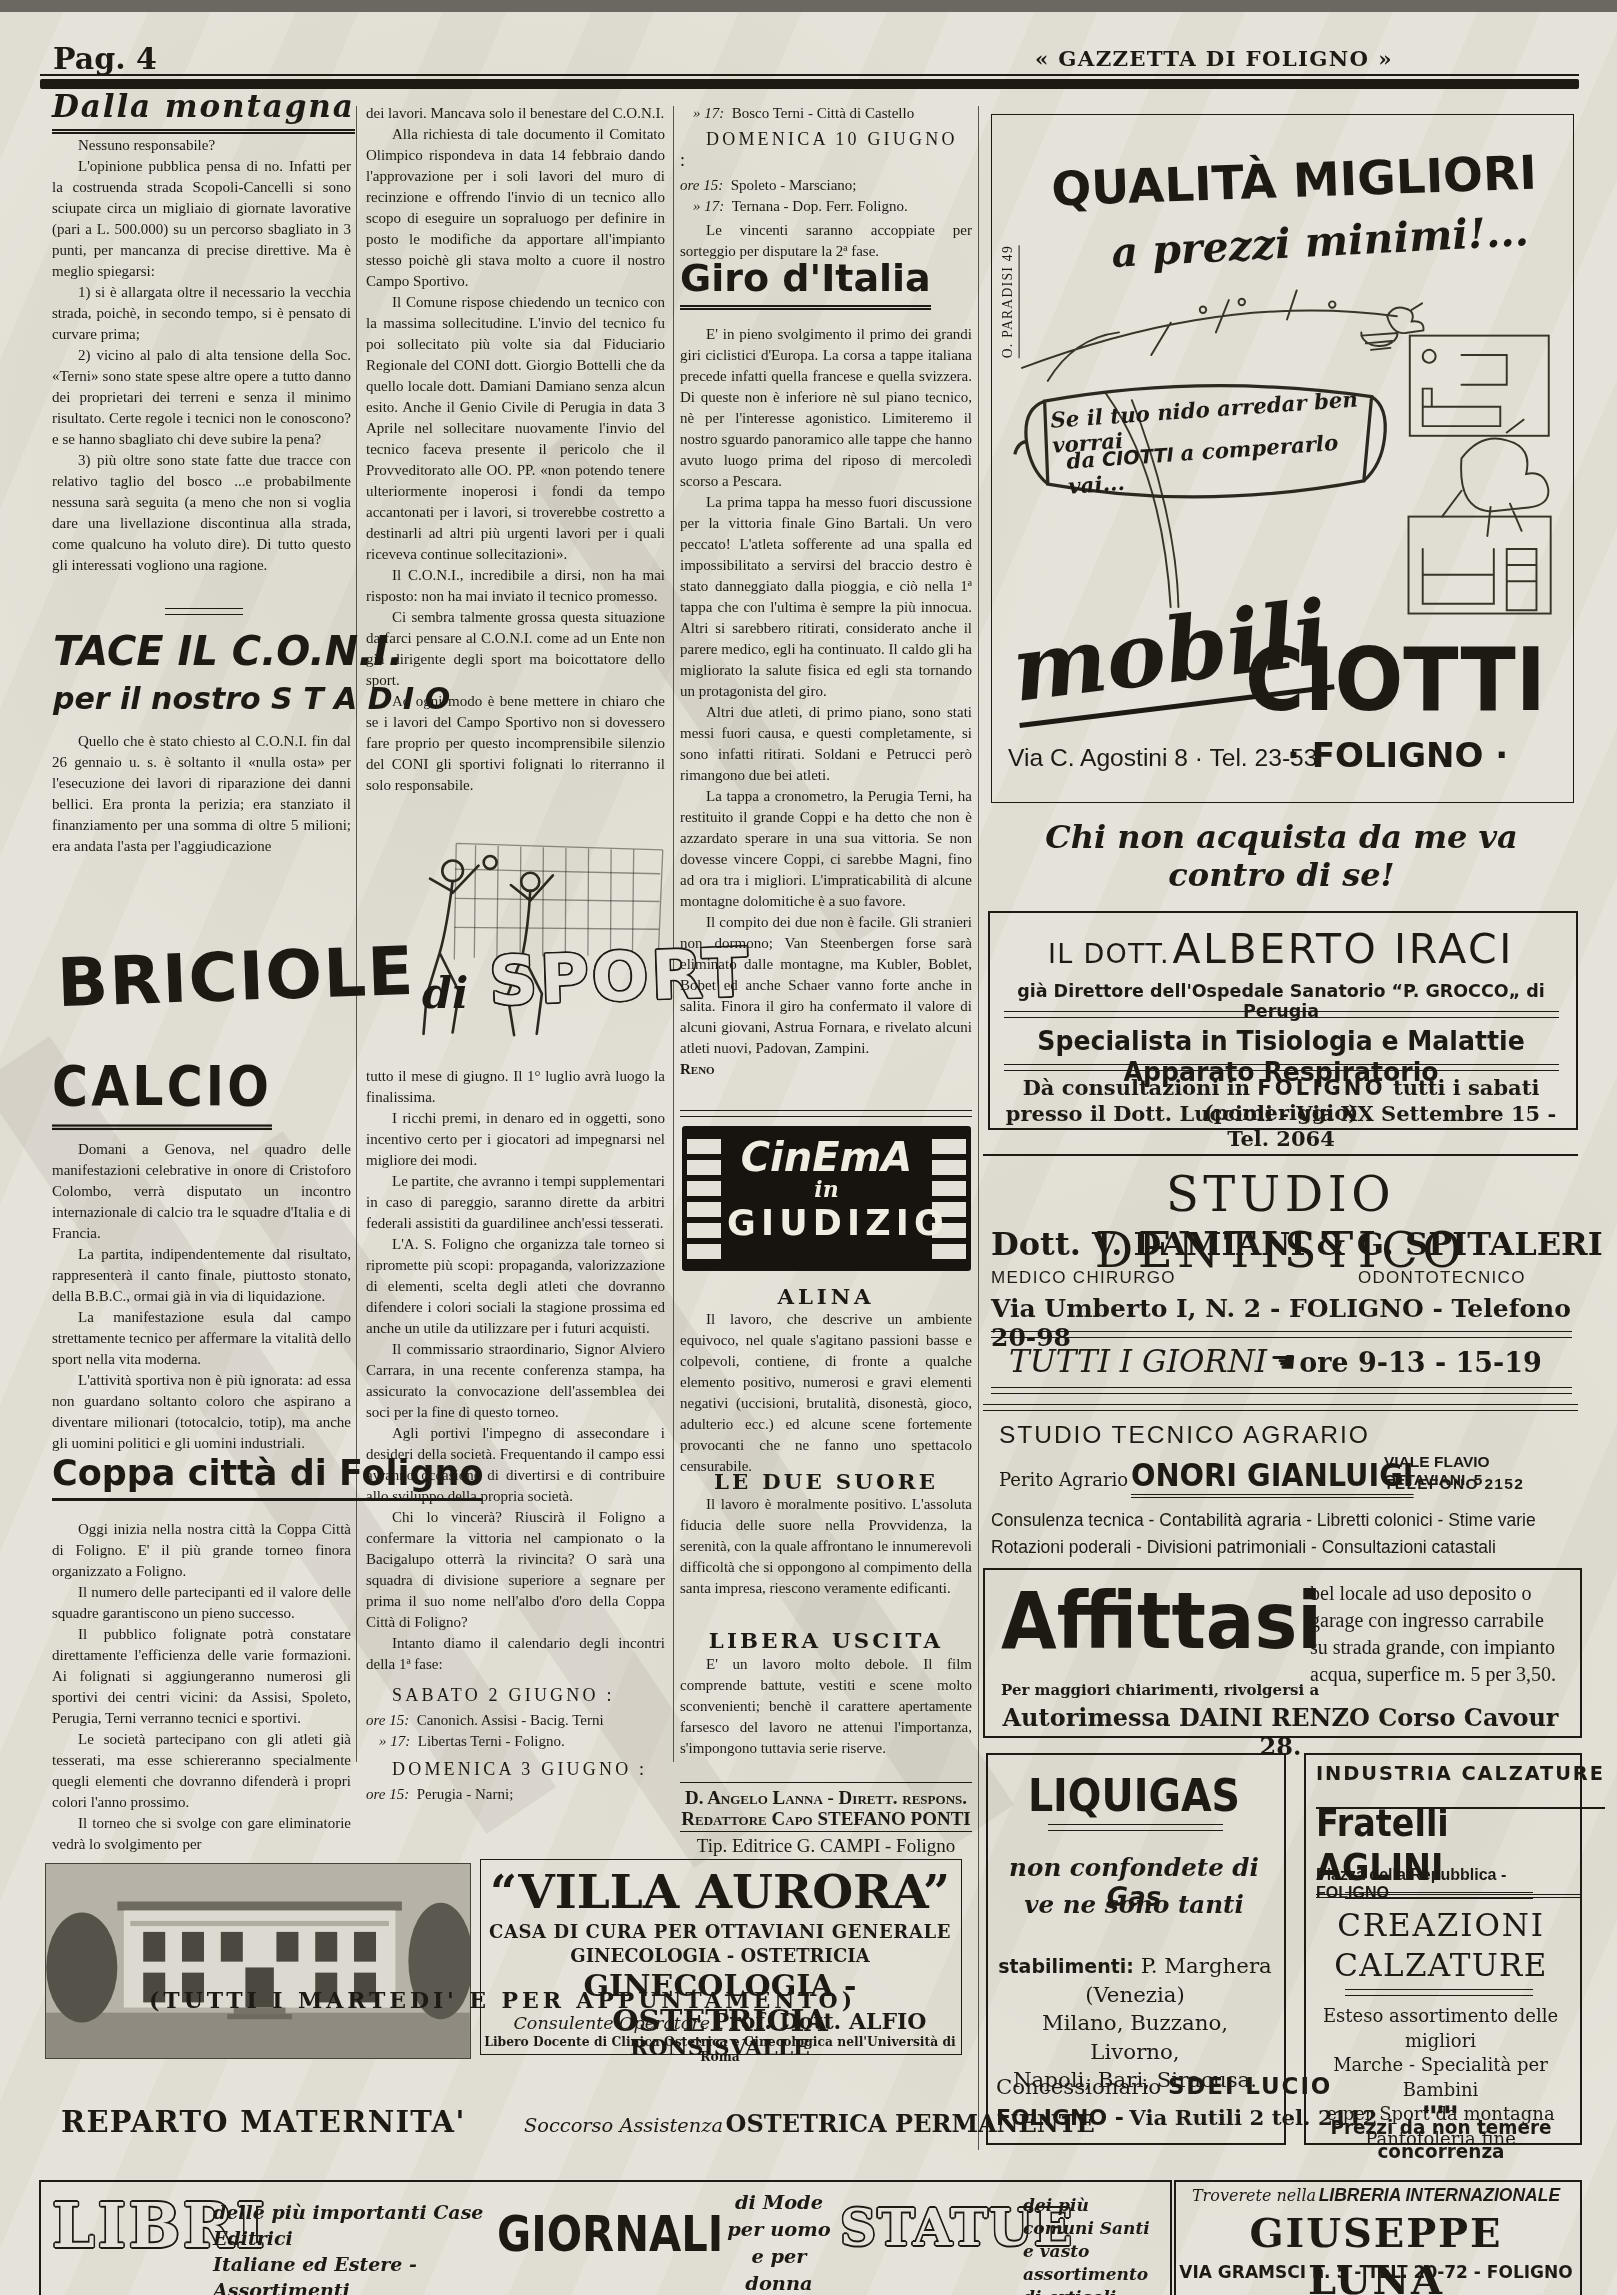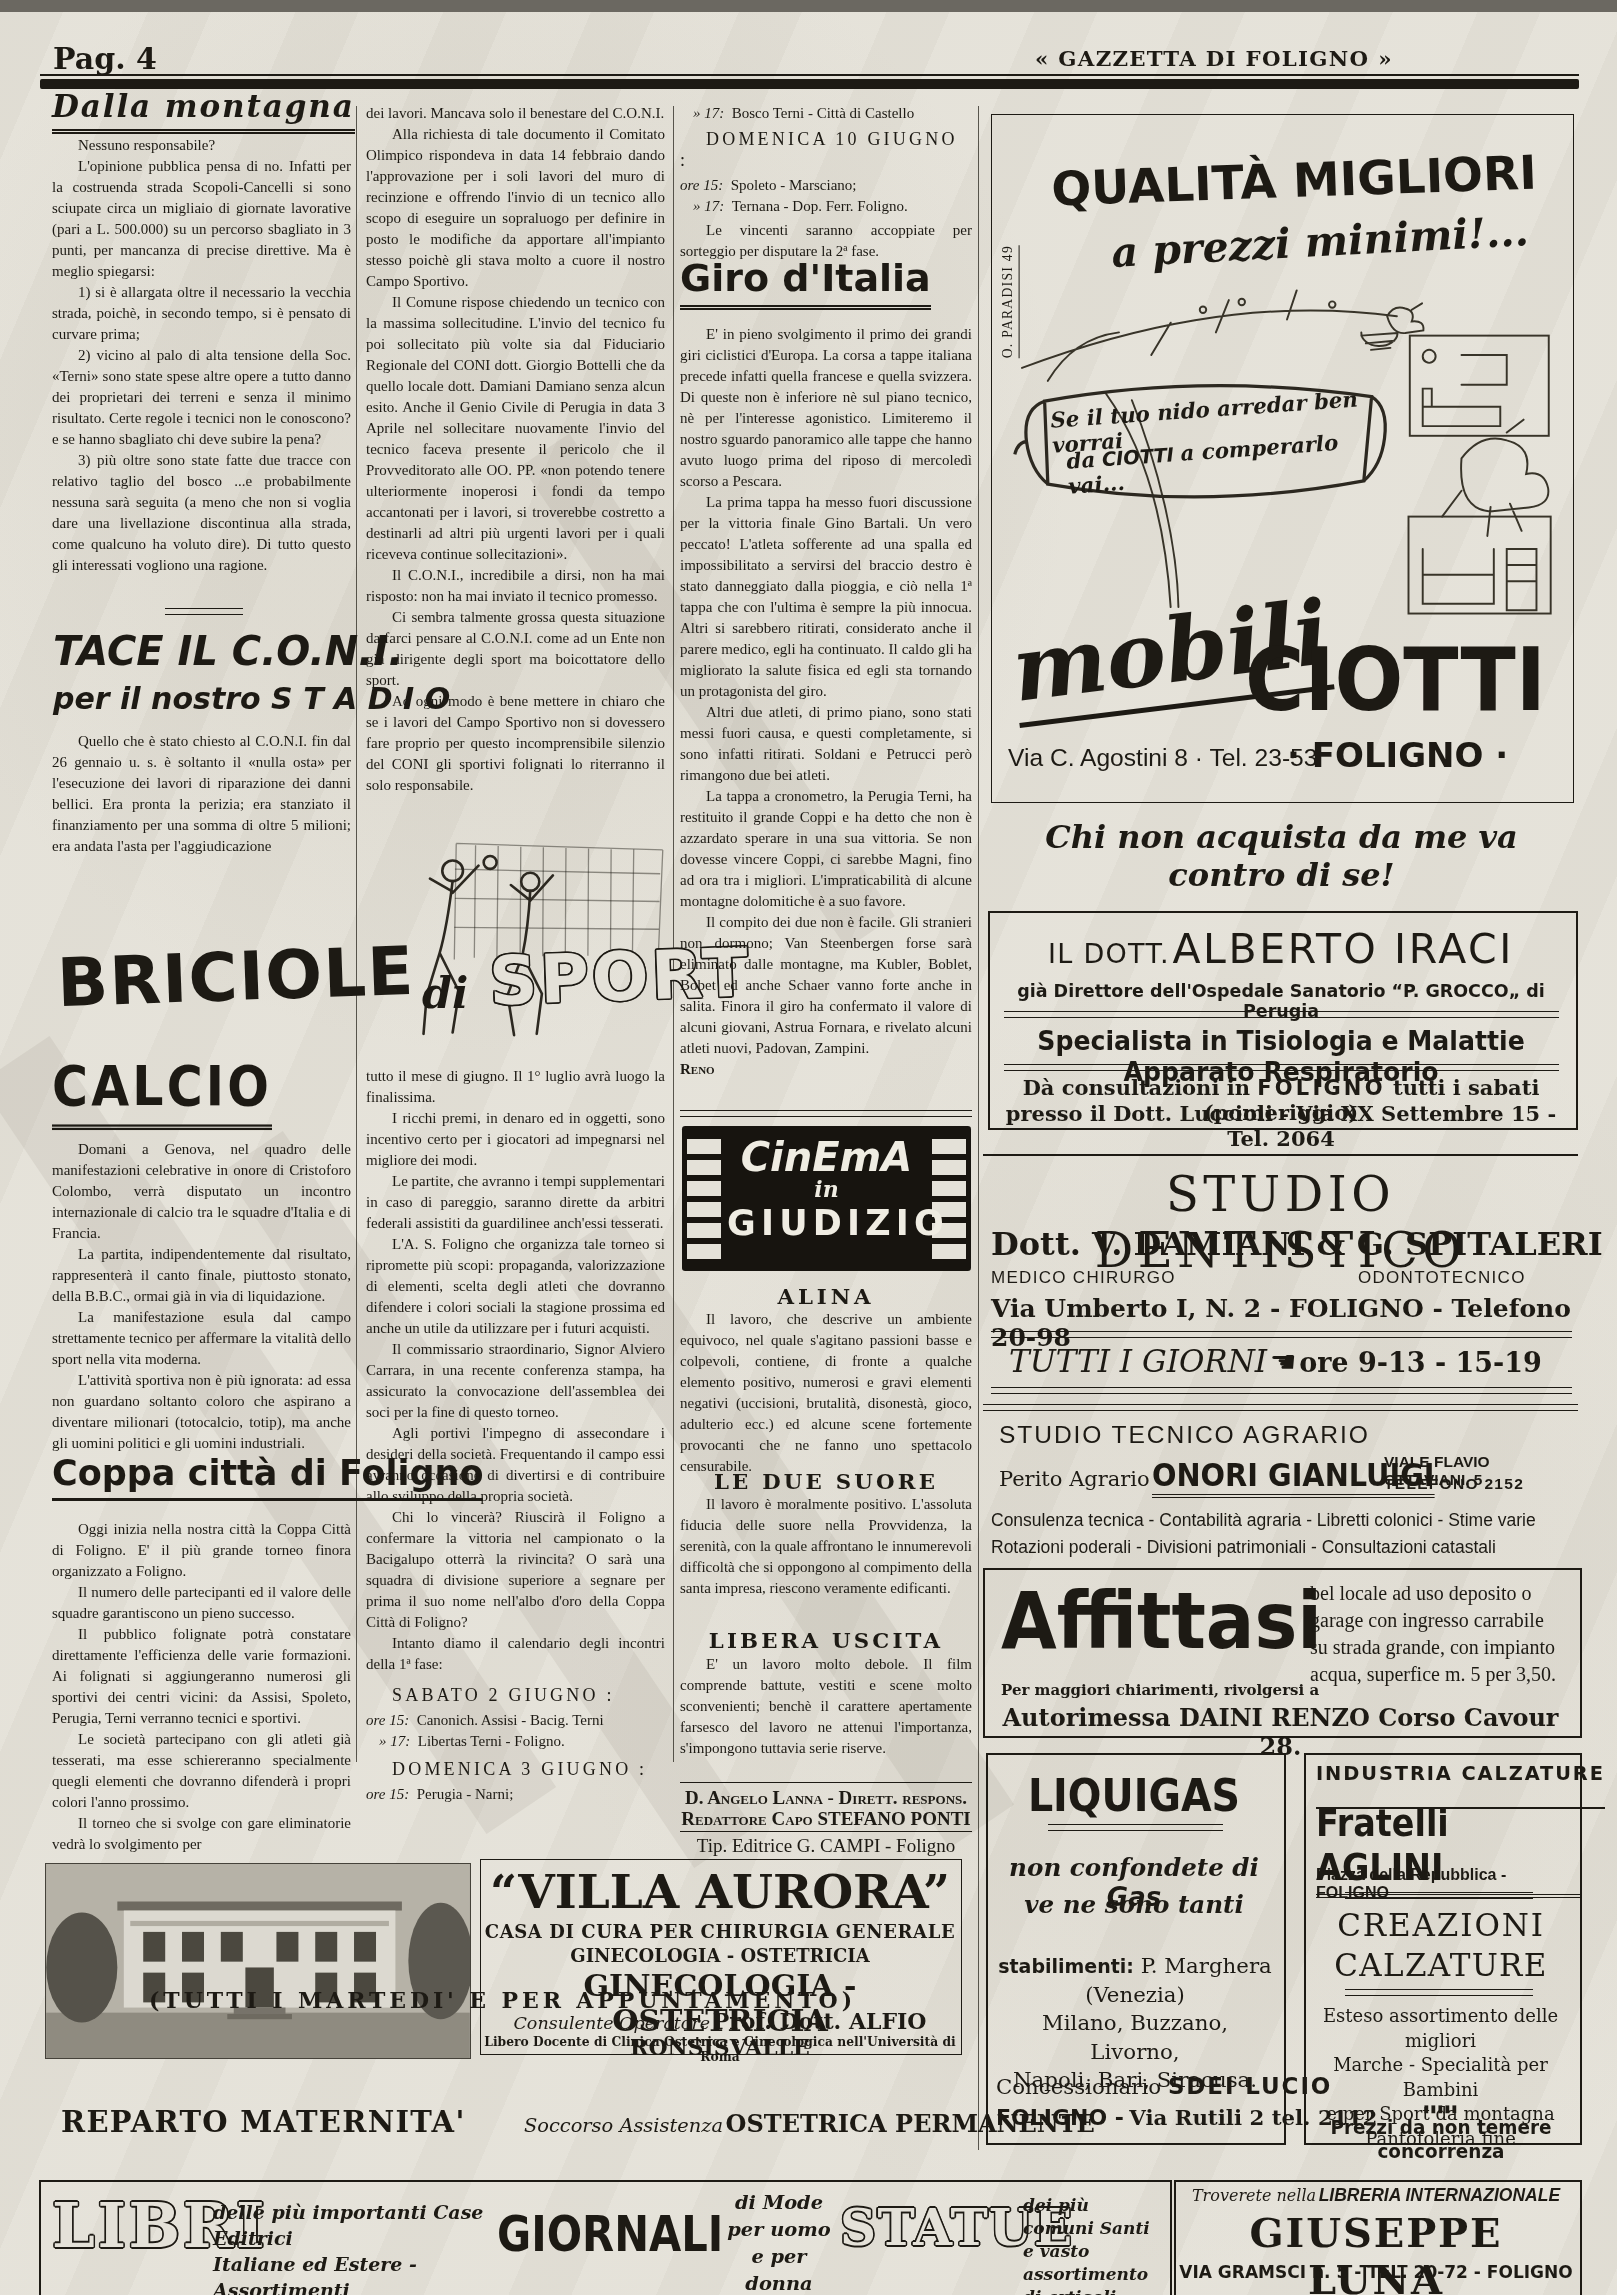--- a/index.html
+++ b/index.html
@@ -264,21 +264,21 @@
   <div class="abs" style="left:1009px;top:1331px;width:563px">
     <span class="serif it" style="font-size:31px">TUTTI I GIORNI</span>
     <span class="sans" style="font-size:30px">☚</span>
     <span class="serif bold" style="font-size:27px">ore 9-13  -  15-19</span>
   </div>
   <div class="abs dbl" style="left:991px;top:1375px;width:581px"></div>
   <div class="abs dbl" style="left:983px;top:1392px;width:595px"></div>
 
   <div class="abs lsans" style="left:999px;top:1409px;font-size:24.6px;letter-spacing:1.9px">STUDIO TECNICO AGRARIO</div>
   <div class="abs" style="left:999px;top:1444px">
-    <span class="serif" style="font-size:21px">Perito Agrario</span>
+    <span class="serif" style="font-size:18px">Perito Agrario</span>
     <span class="sans bold" style="font-size:32px;border-bottom:4.5px double #1d1a14;transform:scaleX(.9);display:inline-block;transform-origin:left bottom">ONORI GIANLUIGI</span>
   </div>
   <div class="abs lsans bold rt" style="left:1384px;top:1441px;width:188px;font-size:15.5px">VIALE FLAVIO OTTAVIANI, 5</div>
   <div class="abs lsans bold rt" style="left:1384px;top:1463px;width:188px;font-size:15.5px;letter-spacing:1.3px">TELEFONO 2152</div>
   <div class="abs lsans" style="left:991px;top:1498px;width:582px;font-size:17.5px">Consulenza tecnica - Contabilità agraria - Libretti colonici - Stime varie</div>
   <div class="abs lsans" style="left:991px;top:1525px;width:582px;font-size:17.5px">Rotazioni poderali - Divisioni patrimoniali - Consultazioni catastali</div>
 
   <div class="abs" style="left:983px;top:1556px;width:595px;height:166px;border:2.6px solid #1d1a14"></div>
   <div class="abs sans bold" style="left:1001px;top:1564px;font-size:72px;transform:scaleY(1.08);transform-origin:left top">Affittasi</div>
   <div class="abs" style="left:1310px;top:1568px;width:255px;font:20px/27px 'Liberation Serif',serif">bel locale ad uso deposito o garage con ingresso carrabile su strada grande, con impianto acqua, superfice m. 5 per 3,50.</div>
@@ -347,21 +347,21 @@
           <rect x="476" y="168" width="34" height="46"></rect>
         <rect x="308" y="160" width="44" height="62"></rect>
       </g>
       <rect x="290" y="222" width="80" height="10" fill="#77736a"></rect>
       <rect x="280" y="232" width="100" height="8" fill="#6e6a60"></rect>
     </svg>
   </div>
 
   <div class="abs" style="left:480px;top:1847px;width:480px;height:194px;border:1.9px solid #1d1a14"></div>
   <div class="abs ctr serif bold" style="left:480px;top:1852px;width:480px;font-size:47px">“VILLA AURORA”</div>
-  <div class="abs ctr serif bold" style="left:480px;top:1909px;width:480px;font-size:18px;letter-spacing:0.6px">CASA DI CURA PER CHIRURGIA GENERALE</div>
+  <div class="abs ctr serif bold" style="left:480px;top:1909px;width:480px;font-size:18px;letter-spacing:0.6px">CASA DI CURA PER OTTAVIANI GENERALE</div>
   <div class="abs ctr serif bold" style="left:480px;top:1933px;width:480px;font-size:18px">GINECOLOGIA  -  OSTETRICIA</div>
   <div class="abs ctr serif bold" style="left:480px;top:1956px;width:480px;font-size:30px">GINECOLOGIA - OSTETRICIA</div>
   <div class="abs ctr" style="left:480px;top:1996px;width:480px">
     <span class="serif it" style="font-size:17.5px">Consulente Operatore</span>
     <span class="serif bold" style="font-size:22px">Prof. Dott. ALFIO RONSISVALLE</span>
   </div>
   <div class="abs ctr serif bold" style="left:480px;top:2022px;width:480px;font-size:12.3px">Libero Docente di Clinica Ostetrica e Ginecologica nell'Università di Roma</div>
   <div class="abs ctr serif bold" style="left:45px;top:1975px;width:915px;font-size:22px;letter-spacing:3.9px">(TUTTI I MARTEDI' E PER APPUNTAMENTO)</div>
   <div class="abs serif bold" style="left:61px;top:2093px;font-size:29px;letter-spacing:1.3px">REPARTO MATERNITA'</div>
   <div class="abs" style="left:524px;top:2097px">

